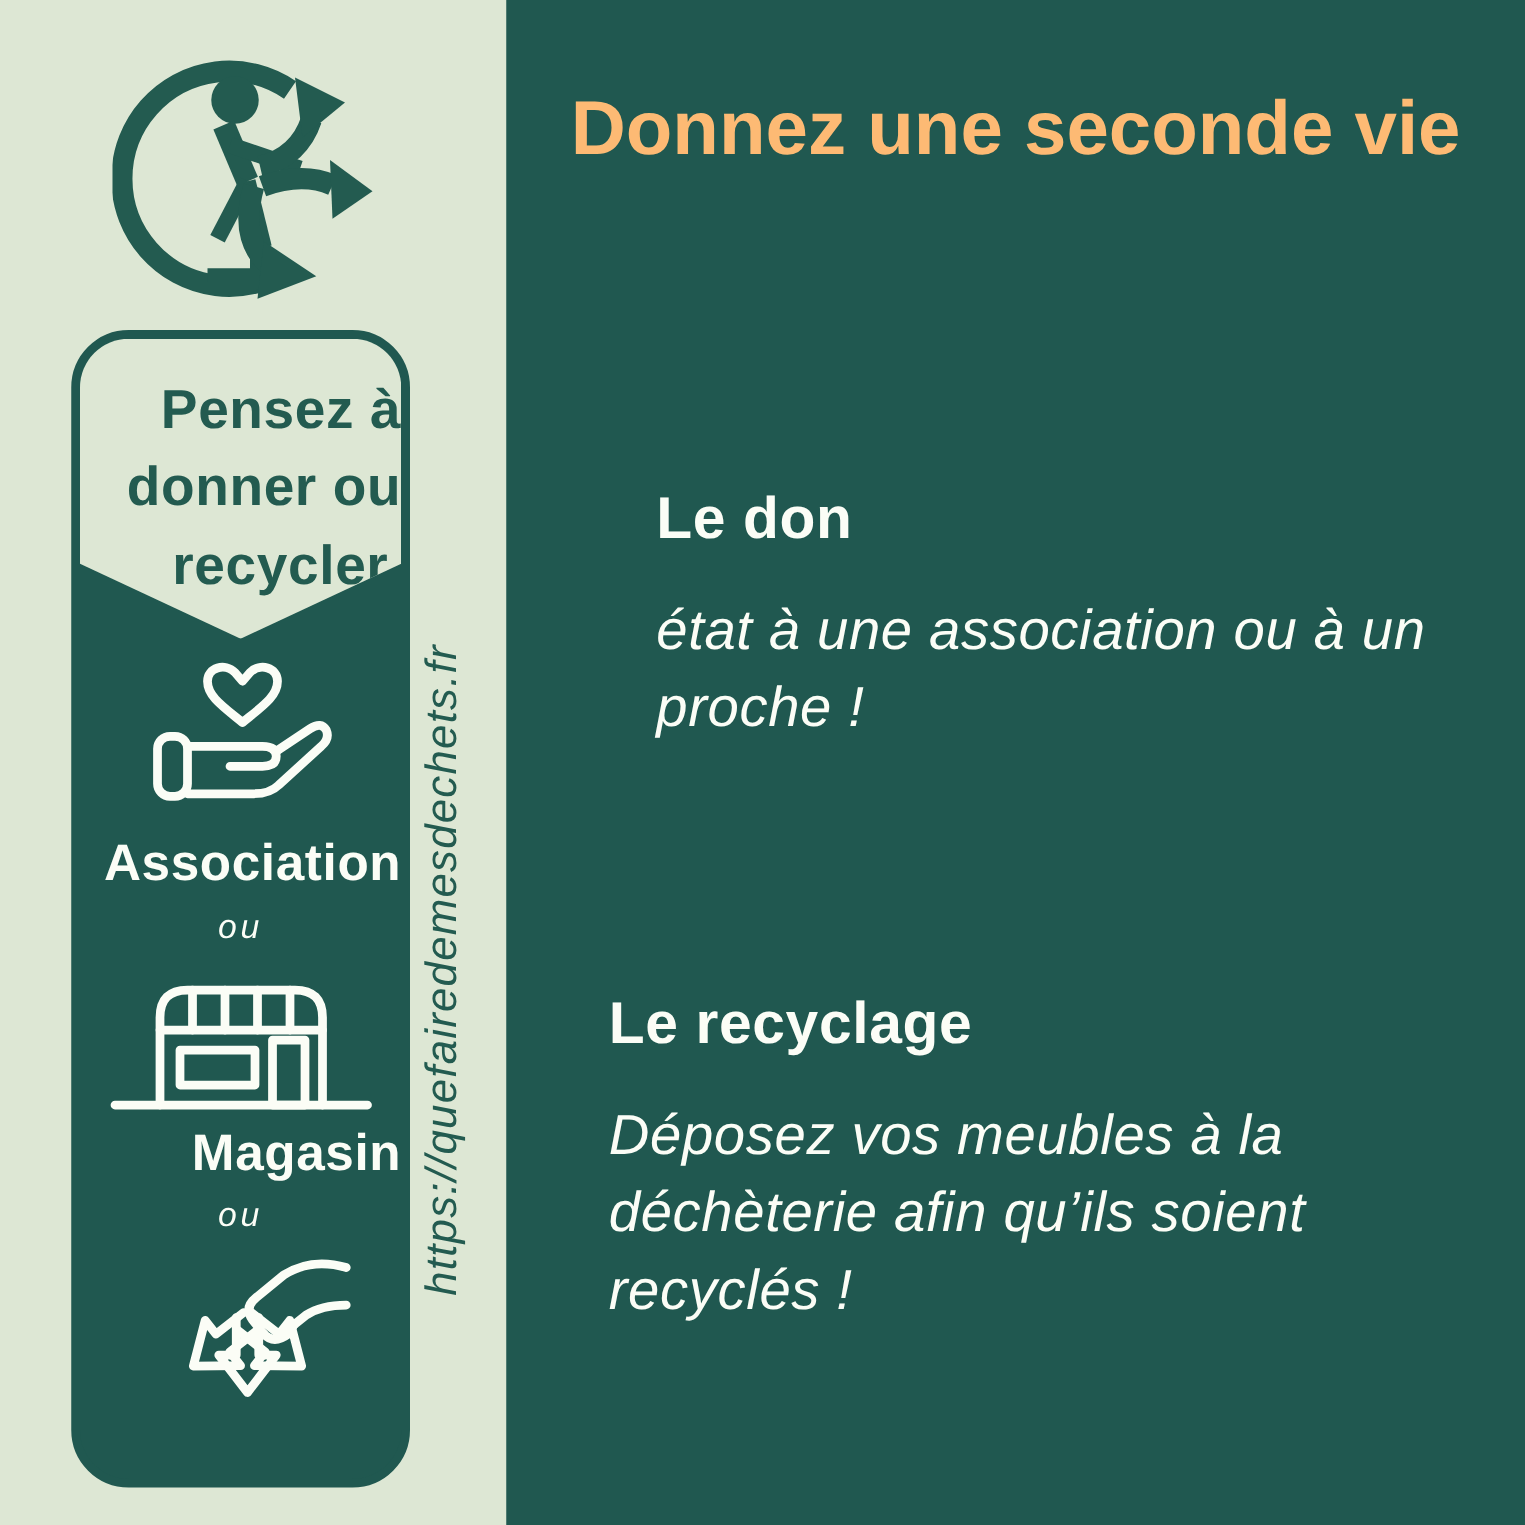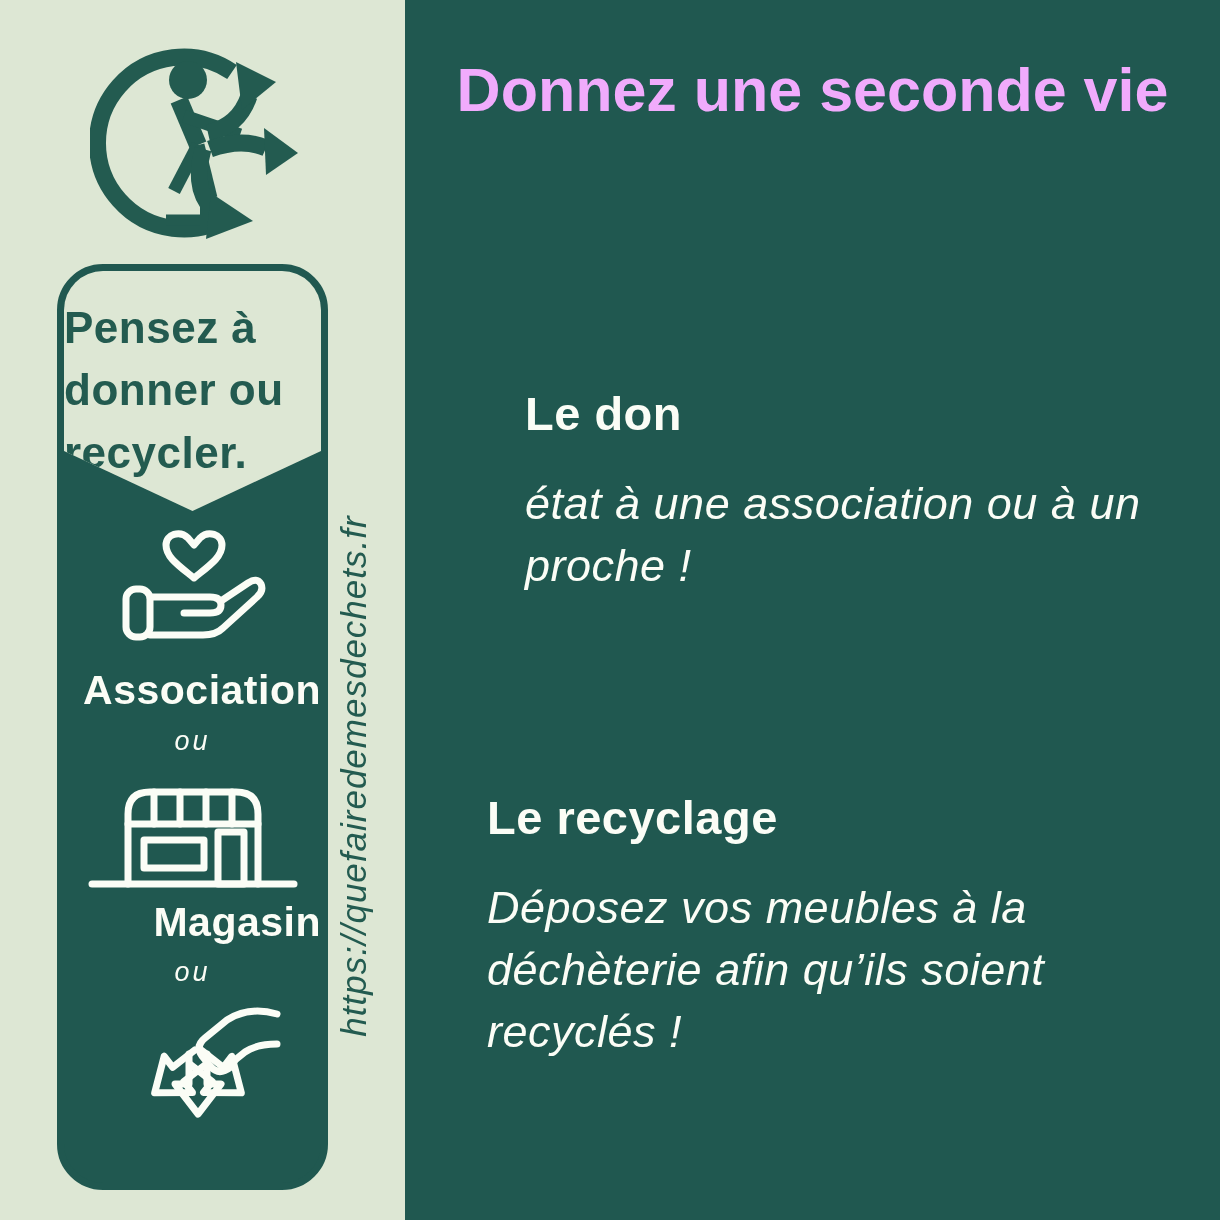--- a/index.html
+++ b/index.html
@@ -30,21 +30,21 @@
     width:271px; height:926px;
     background:#205850;
     border:7px solid #205850;
     border-radius:46px;
     overflow:hidden;
   }
   .ribbon-header {
     position:absolute; top:0; left:0; right:0; height:240px;
     background:#DDE7D4;
     clip-path: polygon(0 0, 100% 0, 100% 75%, 50% 100%, 0 75%);
-    text-align:left;
+    text-align:right;
   }
   .ribbon-header-text {
     padding-top:26px;
     font-size:44px; font-weight:bold; line-height:1.42;
     color:#235B50;
     letter-spacing:0.5px;
   }
   .ribbon-icon { position:absolute; left:50%; transform:translateX(-50%); }
   .icon-heart-hand { top:250px; }
   .icon-store { top:503px; }
@@ -66,22 +66,22 @@
   
   .url-vert {
     position:absolute; left:334px; top:1090px; width:628px;
     transform-origin:0 0; transform:rotate(-90deg);
     font-size:35px; font-style:italic; color:#235B50;
     text-align:center; letter-spacing:1px;
     white-space:nowrap;
   }
   
   .title {
-    position:absolute; top:52px; left:0; width:100%;
-    text-align:center; color:#f0abfc;
+    position:absolute; top:64px; left:0; width:100%;
+    text-align:center; color:#fdba74;
     font-size:61px; font-weight:bold; line-height:1.25;
   }
   .section { position:absolute; left:82px; right:40px; color:#FBFDF6; }
   .section-don { top:386px;margin-left:38px; }
   .section-recyclage { top:790px; }
   .section h2 { font-size:47px; font-weight:bold; margin:0 0 32px 0; letter-spacing:0.5px; }
   .section .body-line {
     font-size:45px; font-style:italic; line-height:1.38;
     letter-spacing:0.5px;
   }

